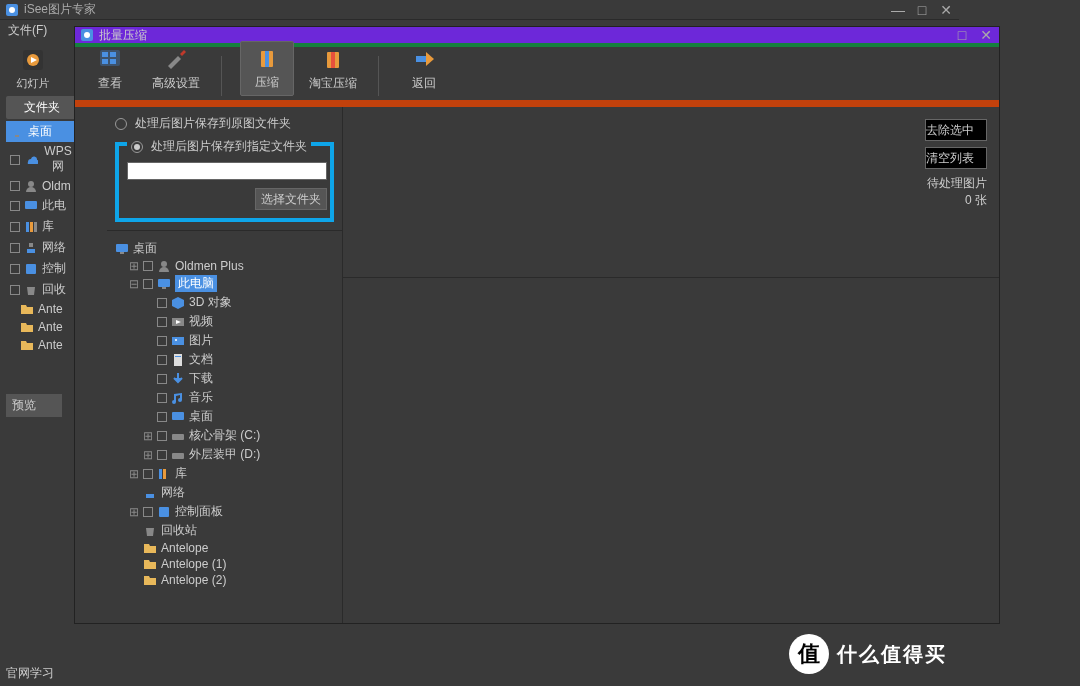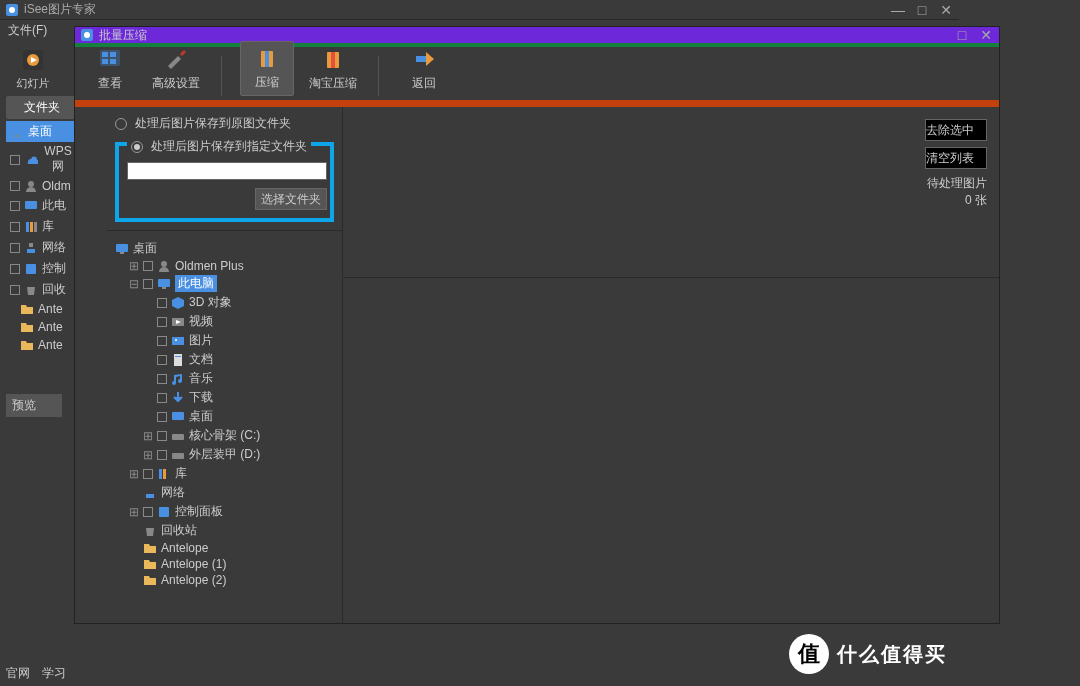--- a/index.html
+++ b/index.html
@@ -29,21 +29,21 @@
 
 .preview-label { position: absolute; left: 6px; top: 394px; font-size: 12px; color: #ccc; background: #555; padding: 3px 6px; width: 56px; }
 
 .right-strip { position: absolute; right: 6px; top: 108px; width: 72px; }
 .right-label { background: #555; padding: 3px 6px; font-size: 12px; color: #fff; text-align: right; margin-bottom: 4px; text-decoration: underline; }
 .right-dd { width: 68px; height: 18px; background: #fff; border: 1px solid #666; margin-left: 2px; display: flex; }
 .right-dd-arrow { width: 16px; background: #555; margin-left: auto; text-align: center; font-size: 10px; color: #ccc; }
 .right-blue { width: 16px; height: 18px; background: #4a90e2; margin: 8px 0 0 48px; }
 .right-text { font-size: 12px; color: #ccc; margin-top: 20px; text-align: right; padding-right: 4px; }
 
-.footer-tabs { position: absolute; bottom: 4px; left: 6px; display: flex; gap: 12px; font-size: 12px; color: #ccc; }
+.footer-tabs { position: absolute; bottom: 4px; left: 6px; display: flex; font-size: 12px; color: #ccc; }
 
 
 .dialog { position: absolute; left: 74px; top: 26px; width: 926px; height: 598px; background: #3a3a3a; border: 1px solid #222; }
 .dialog-titlebar { height: 20px; background: #6d28d9; display: flex; align-items: center; padding: 0 4px; border-bottom: 4px solid #15803d; }
 .dialog-title { flex: 1; font-size: 12px; color: #ccc; margin-left: 4px; }
 
 .dialog-toolbar { height: 60px; display: flex; align-items: flex-end; padding: 4px 8px; gap: 12px; border-bottom: 7px solid #c2410c; }
 .dtb-item { width: 54px; text-align: center; color: #ccc; padding: 4px 0; border-radius: 2px; }
 .dtb-item.sel { background: #555; border: 1px solid #666; }
 .dtb-item .dico { width: 26px; height: 24px; margin: 0 auto 4px; display: flex; align-items: center; justify-content: center; }
@@ -361,31 +361,31 @@
               <svg class="ic" viewBox="0 0 14 14">
                 <rect fill="#ddd" x="3" y="1" width="8" height="12"></rect>
                 <rect fill="#4a90e2" x="4" y="3" width="6" height="1"></rect>
               </svg>
               <span class="lbl">文档</span>
             </div>
           <div class="dtree-row ind2">
               <span class="exp"></span>
               <span class="chk"></span>
               <svg class="ic" viewBox="0 0 14 14">
+                <path fill="#4a90e2" d="M7 1v8M3 6l4 4 4-4" stroke="#4a90e2" stroke-width="2"></path>
+              </svg>
+              <span class="lbl">下载</span>
+            </div>
+          <div class="dtree-row ind2">
+              <span class="exp"></span>
+              <span class="chk"></span>
+              <svg class="ic" viewBox="0 0 14 14">
                 <path fill="#4a90e2" d="M5 11a2 2 0 11-2-2V3l8-1v7a2 2 0 11-2-2V4L5 5z"></path>
               </svg>
               <span class="lbl">音乐</span>
-            </div>
-          <div class="dtree-row ind2">
-              <span class="exp"></span>
-              <span class="chk"></span>
-              <svg class="ic" viewBox="0 0 14 14">
-                <path fill="#4a90e2" d="M7 1v8M3 6l4 4 4-4" stroke="#4a90e2" stroke-width="2"></path>
-              </svg>
-              <span class="lbl">下载</span>
             </div>
           <div class="dtree-row ind2">
               <span class="exp"></span>
               <span class="chk"></span>
               <svg class="ic" viewBox="0 0 14 14">
                 <rect class="c-blue" x="1" y="2" width="12" height="8" rx="1"></rect>
               </svg>
               <span class="lbl">桌面</span>
             </div>
           <div class="dtree-row ind2">

